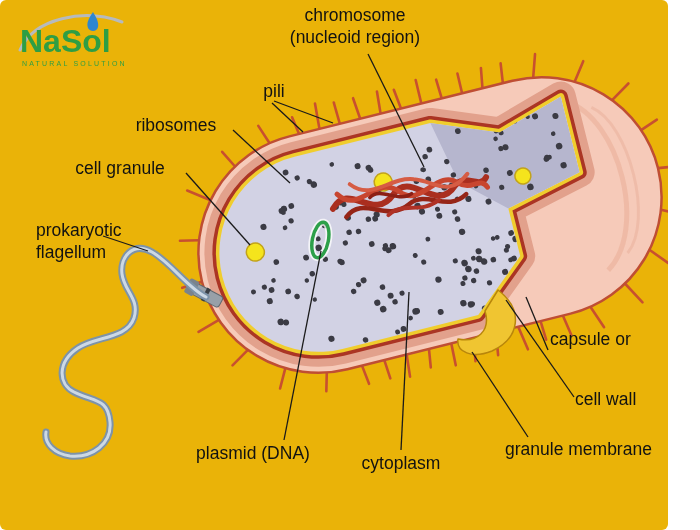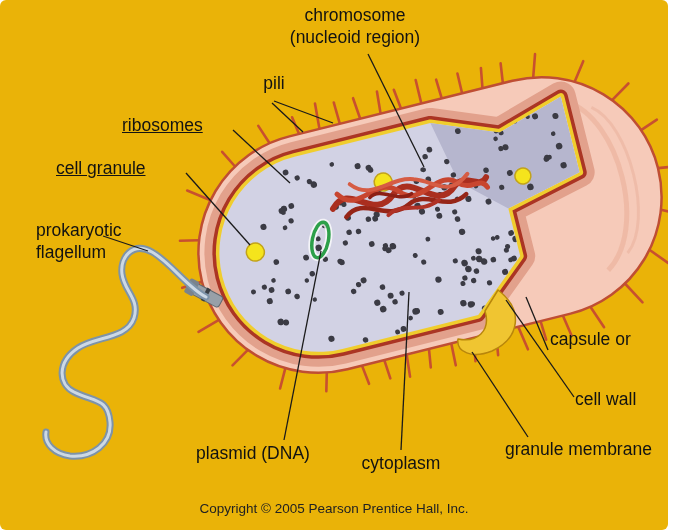--- a/index.html
+++ b/index.html
@@ -2,21 +2,21 @@
 <html><head>
 <meta charset="utf-8">
 <style>
   html,body{margin:0;padding:0;background:#fff;}
   #stage{position:relative;width:668px;height:530px;background:#eab308;overflow:hidden;
          font-family:"Liberation Sans",sans-serif;border-radius:6px;}
   #diagram{position:absolute;left:0;top:0;z-index:1;}
   .lbl{position:absolute;z-index:2;font-size:17.5px;line-height:1.28;color:#121212;}
   .lbl span{display:block;}
   .center{text-align:center;}
-  .right{text-align:left;text-decoration:underline;}
+  .right{text-align:center;}
   #logo{position:absolute;left:14px;top:6px;z-index:2;}
   #copyright{position:absolute;left:0;right:0;top:501px;text-align:center;
              font-size:13.5px;color:#222;z-index:2;}
 </style>
 </head>
 <body>
 
 <div id="stage">
 
   <svg id="diagram" width="700" height="530" viewBox="0 0 700 530">
@@ -297,21 +297,21 @@
       <line x1="528" y1="437" x2="472" y2="352"></line>
       <line x1="574" y1="397" x2="506" y2="300"></line>
       <line x1="548" y1="350" x2="526" y2="297"></line>
     </g>
   </svg>
 
   <div class="lbl center" style="left:250px;top:4px;width:210px;">
     <span>chromosome</span>
     <span>(nucleoid region)</span>
   </div>
-  <div class="lbl center" style="left:252px;top:72px;width:44px;text-align:center;">
+  <div class="lbl center" style="left:252px;top:80px;width:44px;text-align:center;">
     <span>pili</span>
   </div>
   <div class="lbl right" style="left:122px;top:114px;width:108px;">
     <span>ribosomes</span>
   </div>
   <div class="lbl right" style="left:56px;top:157px;width:128px;">
     <span>cell granule</span>
   </div>
   <div class="lbl" style="left:4px;top:219px;width:120px;margin-left:32px;">
     <span>prokaryotic</span>
@@ -326,15 +326,22 @@
   <div class="lbl" style="left:505px;top:438px;width:195px;">
     <span>granule membrane</span>
   </div>
   <div class="lbl" style="left:575px;top:388px;width:100px;">
     <span>cell wall</span>
   </div>
   <div class="lbl" style="left:550px;top:328px;width:110px;">
     <span>capsule or</span>
   </div>
 
-
-  <div id="copyright">Copyright © 2005 Pearson Prentice Hall, Inc.</div>
+  <div id="logo">
+    <svg width="132" height="68" viewBox="0 0 132 68">
+      <path d="M 6,44 C 20,12 70,2 108,16" stroke="#b6babe" stroke-width="3" fill="none" stroke-linecap="round"></path>
+      <path d="M 79,6 C 75,12 72,17 74,22 C 76,26 83,26 84,21 C 85,16 82,11 79,6 Z" fill="#2f86d0"></path>
+      <text x="6" y="46" font-size="32" font-weight="bold" fill="#2e9e44" font-family="Liberation Sans, sans-serif">NaSol</text>
+      <text x="8" y="60" font-size="7" letter-spacing="2.2" fill="#2e9e44" font-family="Liberation Sans, sans-serif">NATURAL SOLUTION</text>
+    </svg>
+  </div>
+
 </div>
 
 </body></html>

